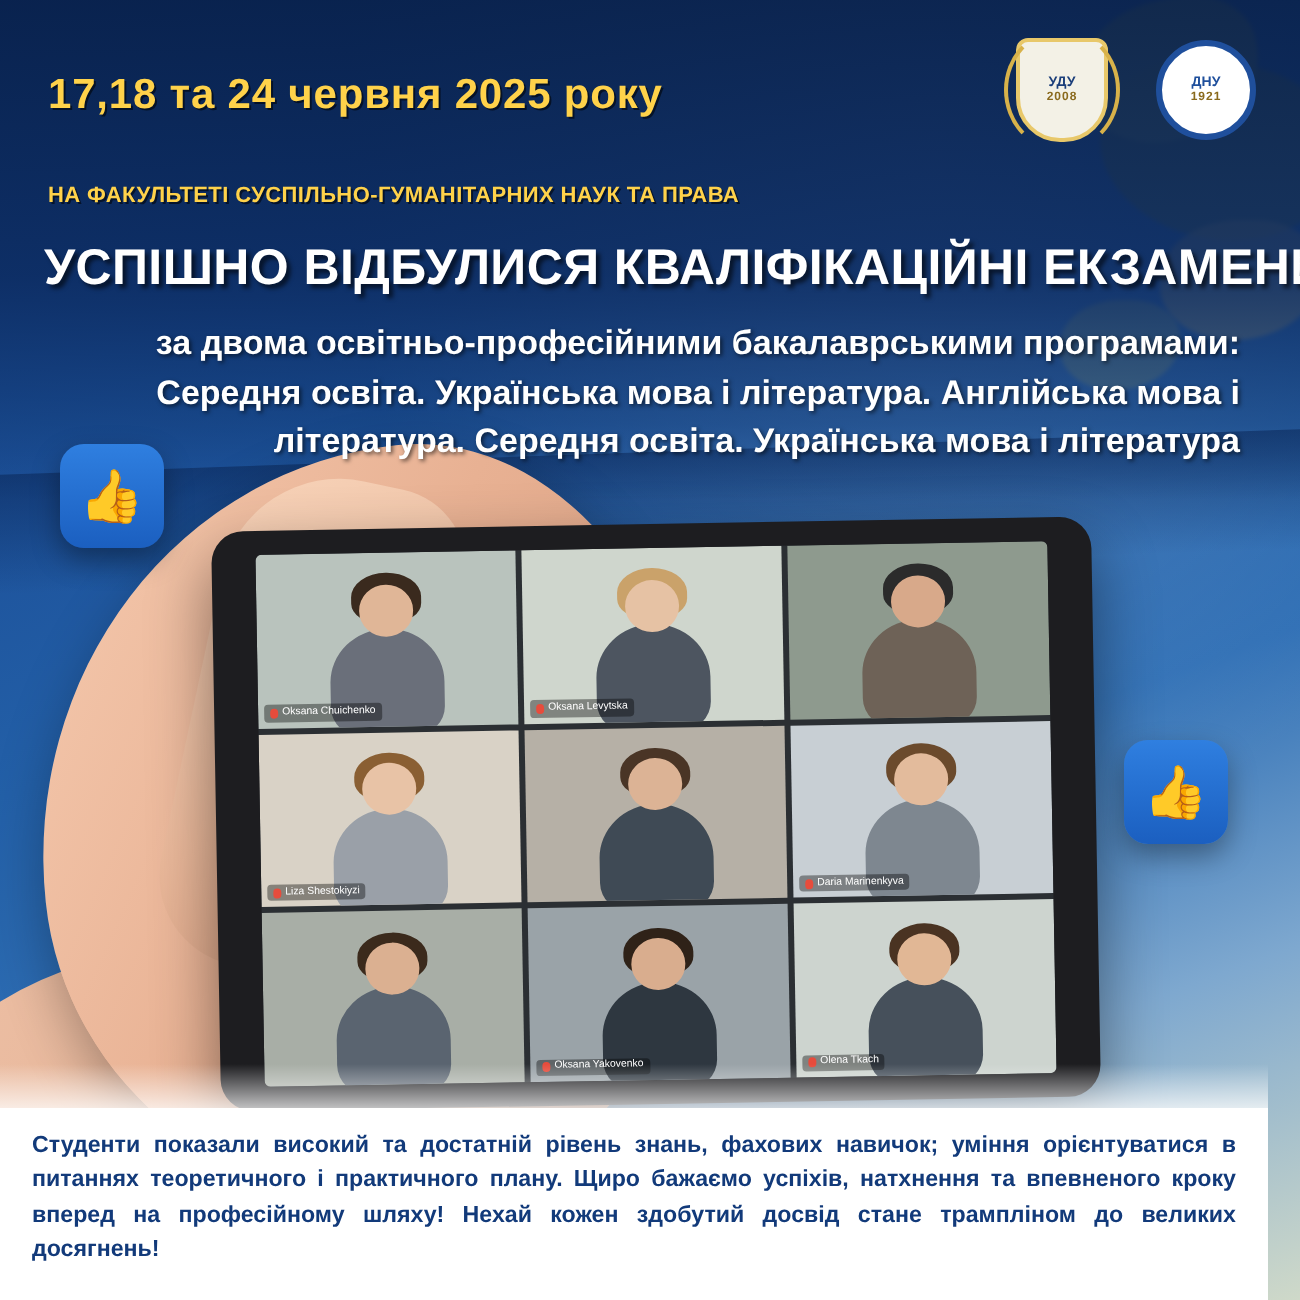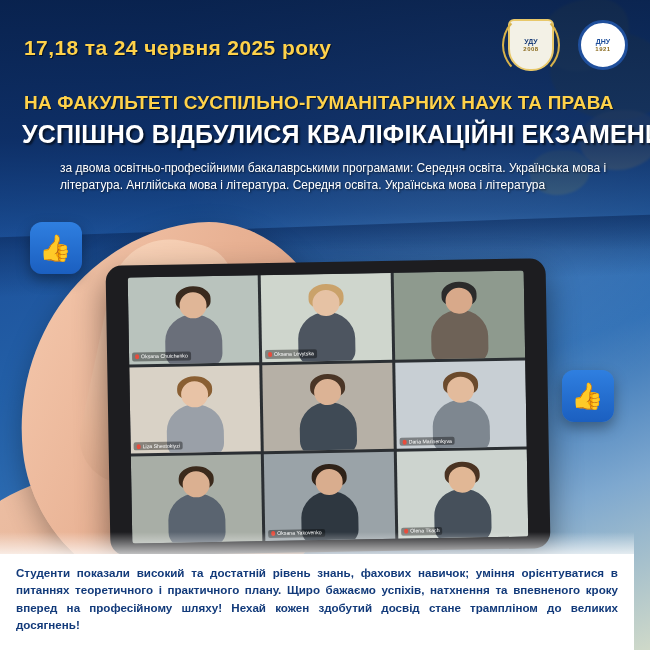--- a/index.html
+++ b/index.html
@@ -70,33 +70,33 @@
   .logo .yearband { font-size: 6px; color: #8a6a1d; letter-spacing: .5px; }
 
   
   .date {
     position: absolute; left: 24px; top: 36px; z-index: 7;
     color: #ffd24a; font-size: 21px; font-weight: bold; letter-spacing: .4px;
     text-shadow: 1px 1px 0 rgba(0,0,0,.55);
   }
   .line1 {
     position: absolute; left: 24px; top: 92px; z-index: 7;
-    color: #ffd24a; font-size: 19px; font-weight: bold; letter-spacing: .2px;
+    color: #ffd24a; font-size: 11px; font-weight: bold; letter-spacing: .2px;
     text-shadow: 1px 1px 0 rgba(0,0,0,.55);
   }
   .line2 {
     position: absolute; left: 22px; top: 120px; z-index: 7;
     color: #ffffff; font-size: 25px; font-weight: bold; letter-spacing: .2px;
     text-shadow: 2px 2px 2px rgba(0,0,0,.6);
     white-space: nowrap;
   }
   .subline {
     position: absolute; left: 60px; top: 160px; width: 560px; z-index: 7;
-    color: #ffffff; font-size: 12px; font-weight: normal; line-height: 1.45;
-    text-align: left; text-shadow: 1px 1px 2px rgba(0,0,0,.6);
+    color: #ffffff; font-size: 17px; font-weight: bold; line-height: 1.45;
+    text-align: right; text-shadow: 1px 1px 2px rgba(0,0,0,.6);
   }
 
   
   .hand {
     position: absolute; z-index: 2;
     left: 20px; top: 225px; width: 330px; height: 380px;
     background: linear-gradient(120deg, #f6cbb0 0%, #e8b193 45%, #d79a7c 100%);
     border-radius: 60% 40% 45% 55% / 55% 45% 55% 45%;
     transform: rotate(-6deg);
     box-shadow: 0 10px 28px rgba(0,0,0,.3);

